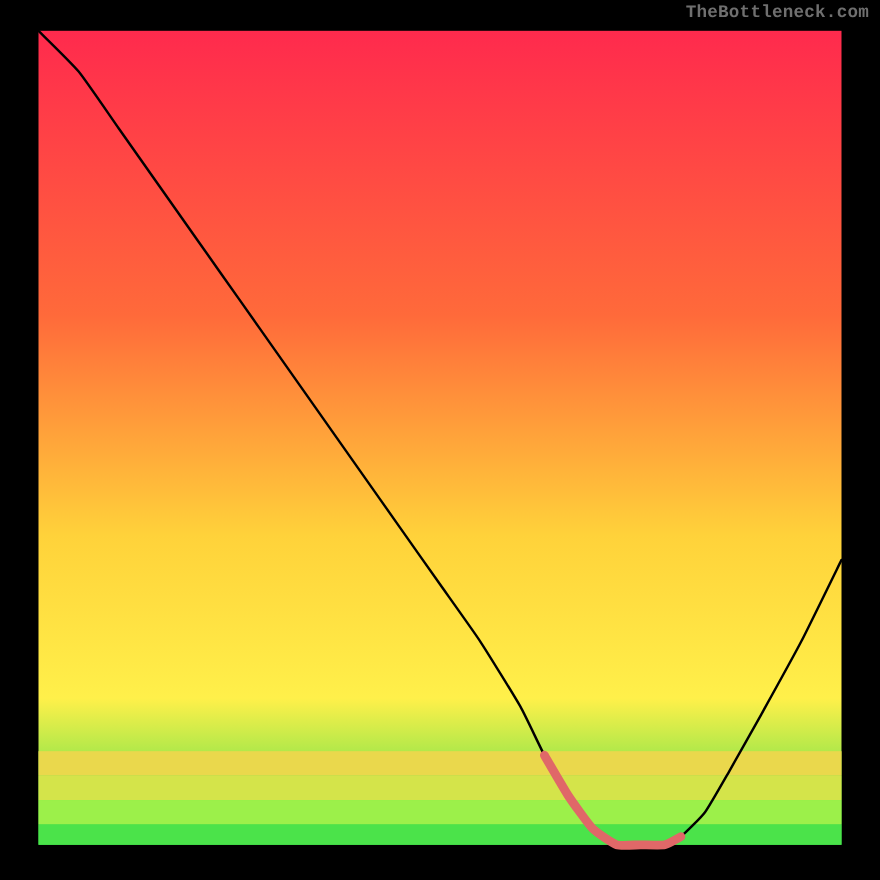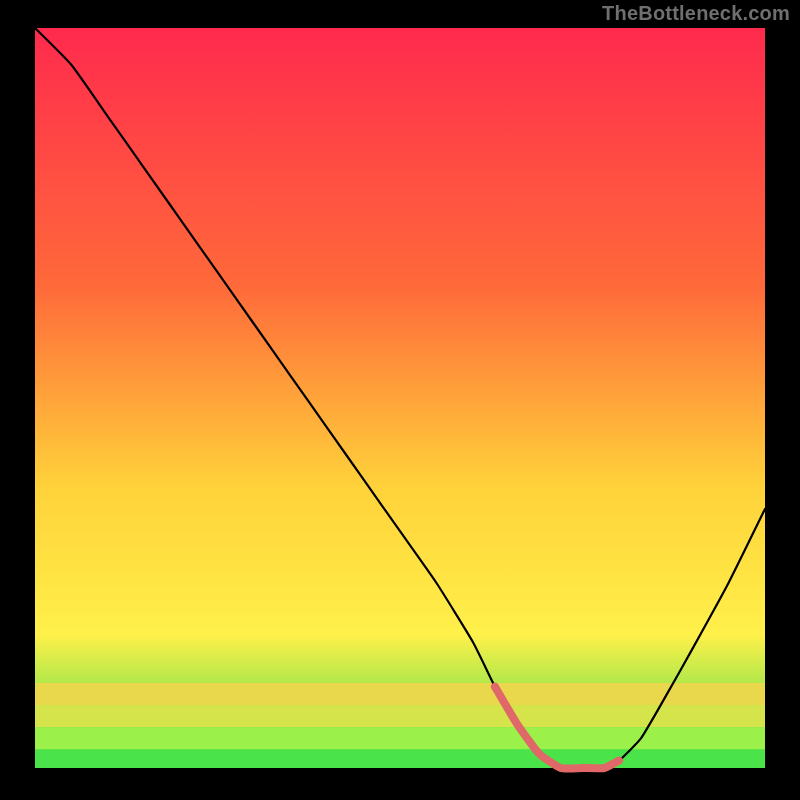--- a/index.html
+++ b/index.html
@@ -13,22 +13,22 @@
   .stage {
     position: relative;
     width: 800px;
     height: 800px;
     background: #000000;
   }
   .watermark {
     position: absolute;
     top: 2px;
     right: 10px;
-    font-family: Liberation Sans, sans-serif;
-    font-size: 20px;
+    font-family: Liberation Mono, monospace;
+    font-size: 16px;
     font-weight: bold;
     color: #6f6f6f;
     letter-spacing: 0.2px;
   }
   svg {
     position: absolute;
     left: 0;
     top: 0;
   }
 </style>

